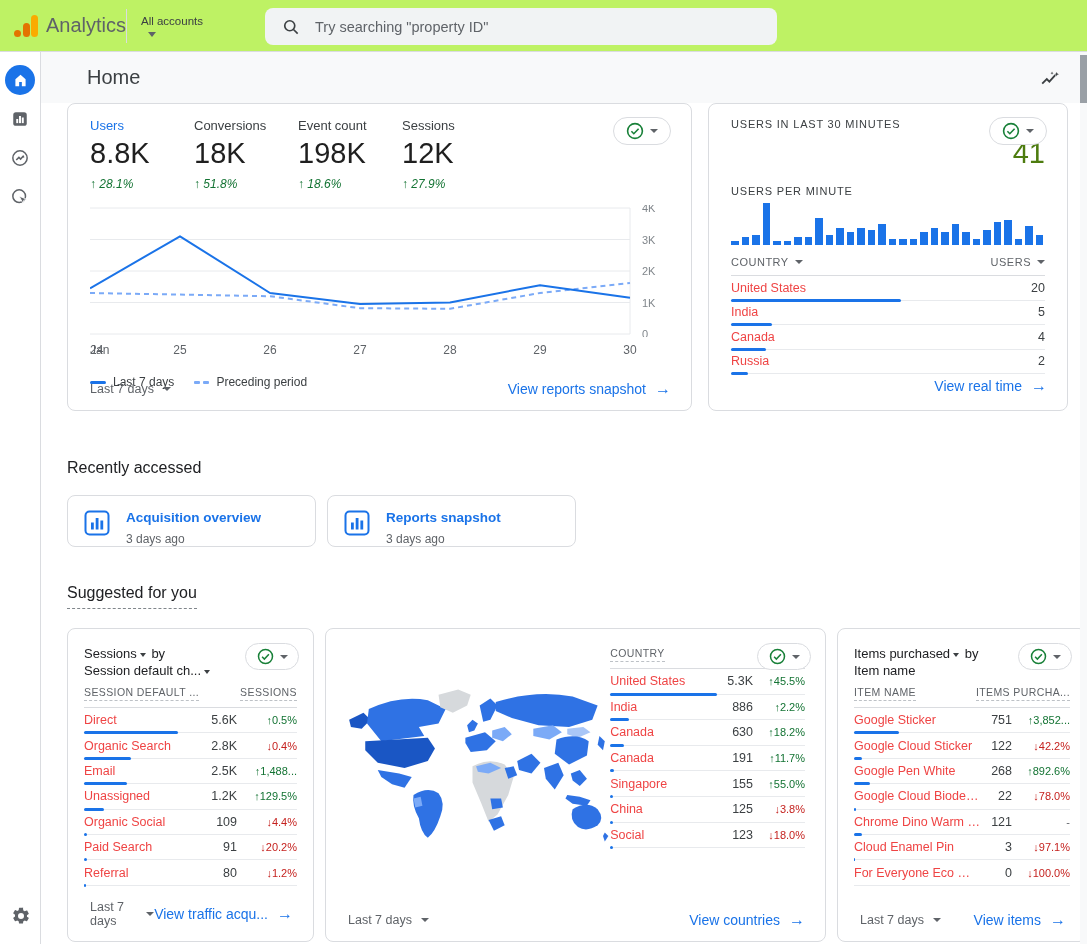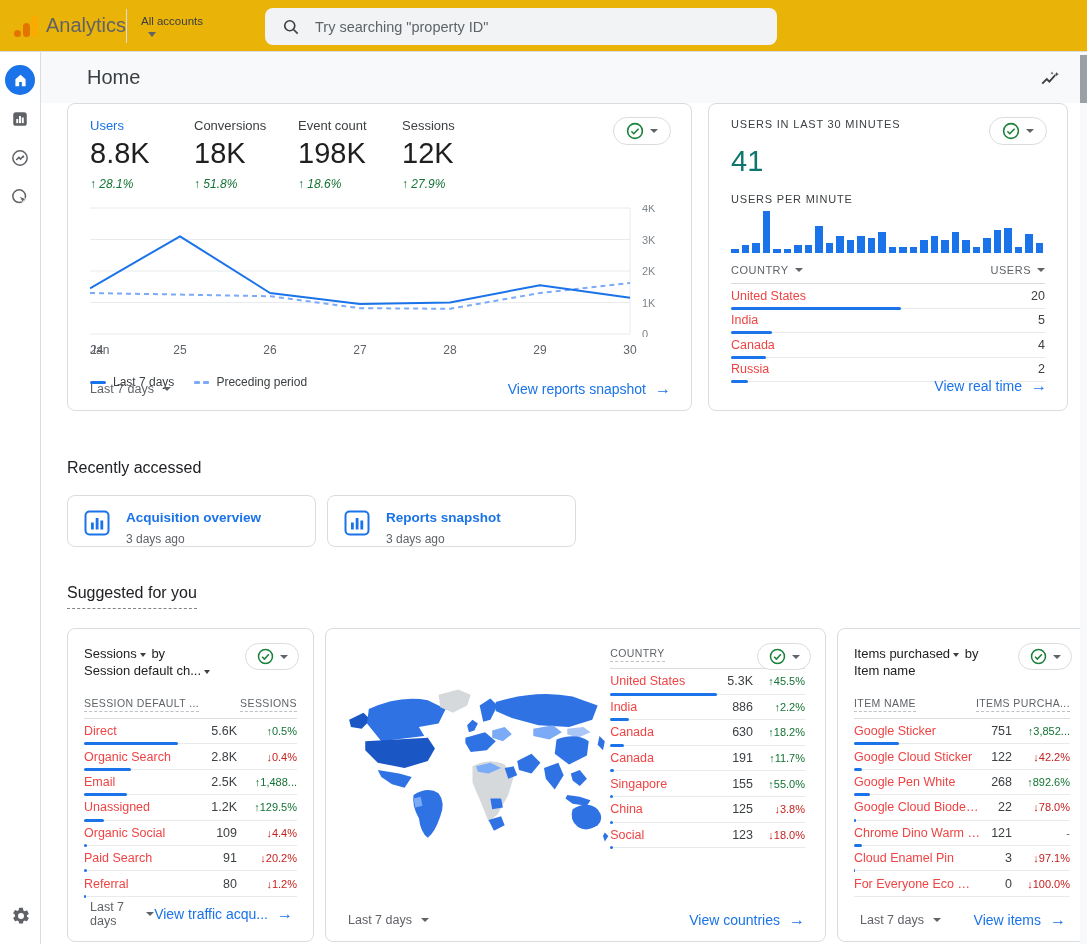--- a/index.html
+++ b/index.html
@@ -3,21 +3,21 @@
 <meta charset="utf-8">
 <style>
   * { box-sizing: border-box; margin: 0; padding: 0; }
   html,body { background:#e9e9e9; }
   .app {
     position: relative; width: 1087px; height: 944px; background:#fff;
     font-family: "Liberation Sans", "DejaVu Sans", sans-serif; color:#202124;
     overflow: hidden; margin: 0 auto;
   }
   
-  .topbar { position:absolute; top:0; left:0; width:100%; height:52px; background:#eab308;
+  .topbar { position:absolute; top:0; left:0; width:100%; height:52px; background:#bef264;
     border-bottom:1px solid #dadce0; display:flex; align-items:center; z-index:5; }
   .logo { display:flex; align-items:center; gap:11px; padding-left:14px; width:126px; cursor:pointer; }
   .logo-mark { position:relative; width:24px; height:22px; }
   .lm-dot  { position:absolute; left:0;  bottom:0; width:7px; height:7px; border-radius:50%; background:#e37400; }
   .lm-mid  { position:absolute; left:8.5px; bottom:0; width:7px; height:14px; border-radius:3.5px; background:#e37400; }
   .lm-tall { position:absolute; left:17px; bottom:0; width:7px; height:22px; border-radius:3.5px; background:#f9ab00; }
   .logo-text { font-size:20px; color:#5f6368; }
   .topbar-divider { width:1px; height:34px; background:#dadce0; margin-right:14px; }
   .account { display:flex; flex-direction:column; align-items:flex-start; cursor:pointer; }
   .account-label { font-size:11.5px; color:#3c4043; }
@@ -69,21 +69,21 @@
   .card-footer { position:absolute; bottom:13px; left:22px; right:20px; display:flex;
     align-items:center; justify-content:space-between; }
   .range { font-size:12.5px; color:#5f6368; display:flex; align-items:center; gap:9px; cursor:pointer; }
   .range .car { border-top-width:4px; }
   .link { color:#1a73e8; font-size:14px; display:flex; align-items:center; gap:9px; cursor:pointer; white-space:nowrap; }
   .link .arrow { font-size:16px; line-height:1; }
   
   .realtime-card { width:360px; height:308px; padding:14px 22px 12px; position:relative; }
   .realtime-card .badge { position:absolute; top:13px; right:20px; }
   .rt-title { font-size:11px; letter-spacing:.8px; color:#3c4043; }
-  .rt-value { font-size:29px; color:#0f766e; margin-top:15px; }
+  .rt-value { font-size:29px; color:#4d7c0f; margin-top:7px;text-align:right; }
   .rt-sub { font-size:11px; letter-spacing:.8px; color:#3c4043; margin-top:15px; }
   .rt-bars { display:flex; align-items:flex-end; gap:3px; height:42px; margin-top:6px; }
   .rt-bar { width:7.5px; background:#1a73e8; }
   .rt-thead { display:flex; justify-content:space-between; margin-top:11px; padding-bottom:7px;
     border-bottom:1px solid #dadce0; font-size:11px; letter-spacing:.5px; color:#5f6368; }
   .rt-th { display:flex; align-items:center; gap:6px; cursor:pointer; }
   .rt-th .car { border-top-width:4px; }
   .stat-row { position:relative; display:flex; align-items:center; border-bottom:1px solid #e8eaed; font-size:12.5px; }
   .rt-rows .stat-row { height:24.5px; }
   .stat-label { flex:1; color:#ef4444; white-space:nowrap; overflow:hidden; text-overflow:ellipsis; }
@@ -100,21 +100,21 @@
   .recent-title { font-size:13.5px; color:#1a73e8; font-weight:bold; }
   .recent-sub { font-size:12px; color:#5f6368; margin-top:7px; }
   .sec-suggested { margin-top:37px; }
   .dashed-title { display:inline-block; border-bottom:1px dashed #80868b; padding-bottom:6px; }
   .sug-row { display:flex; gap:11px; margin-top:19px; }
   .sug-card { height:314px; position:relative; padding:16px 16px 12px; }
   .sug-card .badge { position:absolute; top:14px; right:14px; width:54px; height:27px; }
   .sug-title { font-size:13px; line-height:17px; color:#202124; }
   .tcar { width:0; height:0; border-left:3.5px solid transparent; border-right:3.5px solid transparent;
     border-top:4px solid #3c4043; display:inline-block; margin:0 2px 1px 3px; cursor:pointer; }
-  .cols { display:flex; justify-content:space-between; align-items:flex-end; margin-top:18px;
+  .cols { display:flex; justify-content:space-between; align-items:flex-end; margin-top:7px;
     padding-bottom:6px; border-bottom:1px solid #dadce0; font-size:10.5px; letter-spacing:.4px; color:#5f6368; }
   .cols span { border-bottom:1px dashed #bdc1c6; padding-bottom:2px; white-space:nowrap; }
   .sessions-card { width:250px; }
   .sessions-card .stat-row, .items-card .stat-row { height:25.4px; }
   .sessions-card .stat-value { width:38px; }
   .sessions-card .stat-delta { width:60px; }
   .countries-card { width:501px; padding:16px 20px 12px; }
   .cc-body { display:flex; margin-top:2px; }
   .cc-map { width:278px; margin-top:22px; margin-left:-4px; }
   .cc-table { width:202px; margin-left:auto; }

